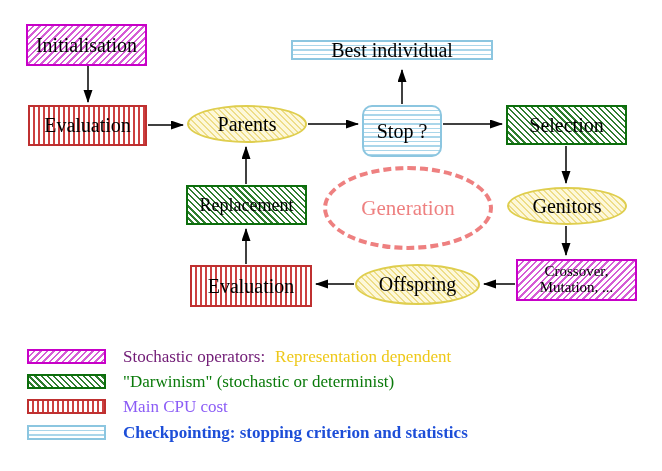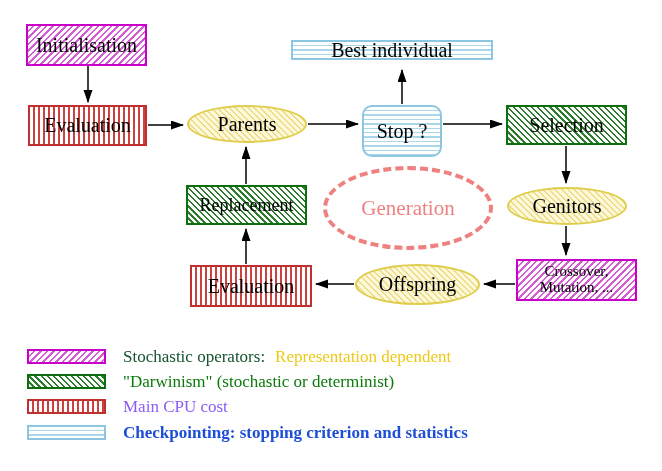--- a/index.html
+++ b/index.html
@@ -39,21 +39,21 @@
   }
   .arrow-layer { position:absolute; left:0; top:0; pointer-events:none; }
   .fs20 { font-size:20px; }
   .fs18 { font-size:18px; }
   .fs15 { font-size:15px; }
   .legend-row {
     position:absolute; display:flex; align-items:center; height:16px;
   }
   .swatch { width:79px; height:15px; box-sizing:border-box; flex:0 0 auto; }
   .legend-text { margin-left:17px; font-size:17px; white-space:nowrap; line-height:1; }
-  .c-magenta { color:#14532d; }
+  .c-magenta { color:#701a75; }
   .c-gold { color:#eec818; margin-left:10px; }
   .c-green { color:#0a7a0a; }
   .c-red { color:#8b5cf6; }
   .c-blue { color:#1d4ed8;font-weight:bold; }
 </style>
 </head>
 <body>
 
 <div class="stage">
 

